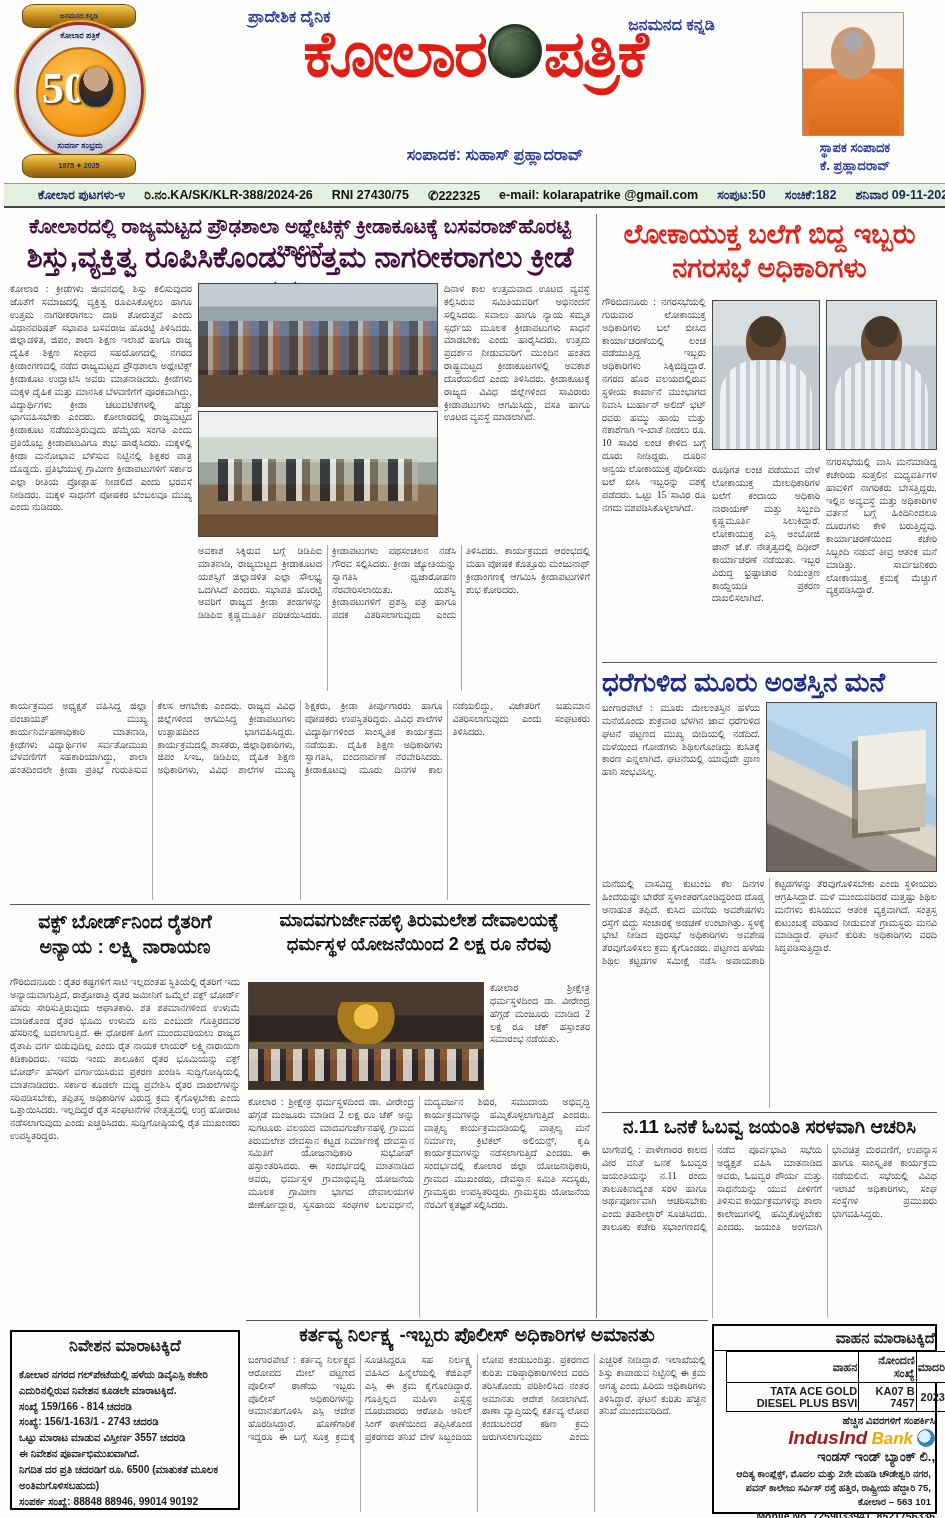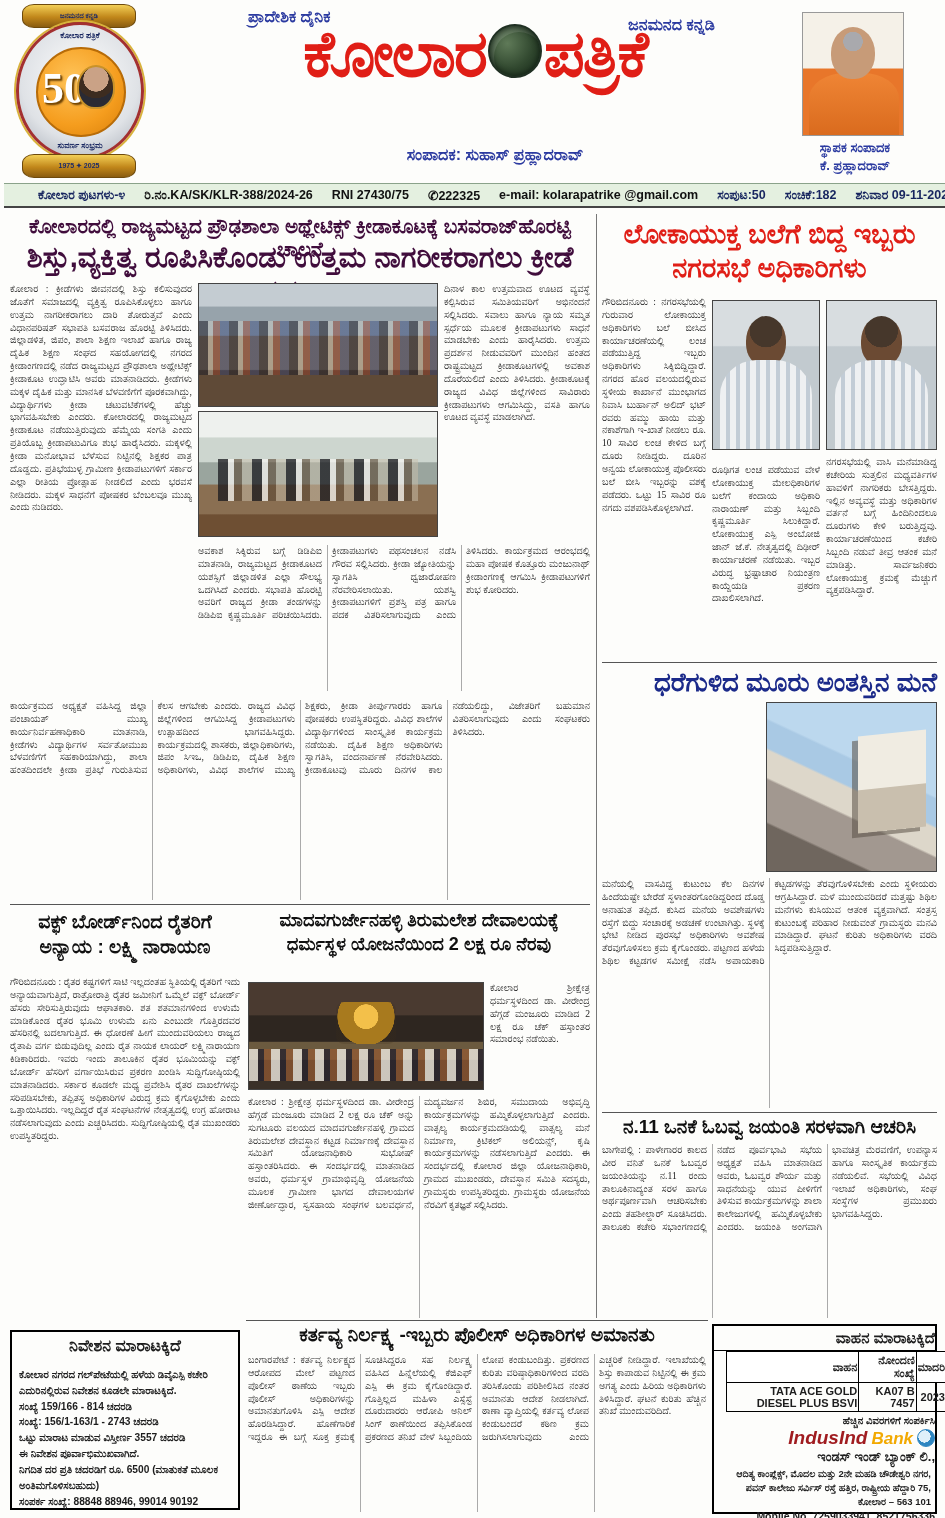--- a/index.html
+++ b/index.html
@@ -52,21 +52,21 @@
   
   #infobar{position:absolute;left:4px;top:183px;width:945px;height:25px;background:#e4f0e0;
            border-top:1px solid #8aa28a;border-bottom:2px solid #444;
            font-family:"Liberation Sans",sans-serif;font-size:12.5px;font-weight:bold;color:#111;
            display:flex;align-items:center;gap:19px;padding-left:34px;box-sizing:border-box;white-space:nowrap;}
   #infobar .kn{color:#17255f;}
 
   
   .hl-plum{color:#400d3c;font-weight:bold;text-align:center;font-family:"Liberation Sans",sans-serif;}
   .hl-red{color:#e01f17;font-weight:bold;text-align:center;font-family:"Liberation Sans",sans-serif;}
-  .hl-navy{color:#1b2a8a;font-weight:bold;text-align:right;font-family:"Liberation Sans",sans-serif;}
+  .hl-navy{color:#1b2a8a;font-weight:bold;text-align:left;font-family:"Liberation Sans",sans-serif;}
   .hl-black{color:#101010;font-weight:bold;text-align:center;font-family:"Liberation Sans",sans-serif;}
   .body-txt{font-size:9.6px;line-height:1.34;text-align:justify;color:#222;overflow:hidden;
             position:absolute;box-sizing:border-box;}
   .cols2{column-count:2;column-gap:10px;column-rule:1px solid #aaa;}
   .cols3{column-count:3;column-gap:10px;column-rule:1px solid #aaa;}
   .cols4{column-count:4;column-gap:10px;column-rule:1px solid #aaa;}
   .photo{position:absolute;border:1px solid #444;box-sizing:border-box;overflow:hidden;}
   .vrule{position:absolute;width:1px;background:#777;}
   .hrule{position:absolute;height:1px;background:#555;}
 
@@ -195,20 +195,21 @@
 
   <div class="hl-red" style="position:absolute;left:602px;top:218px;width:335px;font-size:27px;line-height:1.25;">ಲೋಕಾಯುಕ್ತ ಬಲೆಗೆ ಬಿದ್ದ ಇಬ್ಬರು ನಗರಸಭೆ ಅಧಿಕಾರಿಗಳು</div>
   <div class="body-txt" style="left:602px;top:296px;width:104px;height:362px;">ಗೌರಿಬಿದನೂರು : ನಗರಸಭೆಯಲ್ಲಿ ಗುರುವಾರ ಲೋಕಾಯುಕ್ತ ಅಧಿಕಾರಿಗಳು ಬಲೆ ಬೀಸಿದ ಕಾರ್ಯಾಚರಣೆಯಲ್ಲಿ ಲಂಚ ಪಡೆಯುತ್ತಿದ್ದ ಇಬ್ಬರು ಅಧಿಕಾರಿಗಳು ಸಿಕ್ಕಿಬಿದ್ದಿದ್ದಾರೆ. ನಗರದ ಹೊರ ವಲಯದಲ್ಲಿರುವ ಸ್ಥಳೀಯ ಕಾರ್ಖಾನೆ ಮುಂಭಾಗದ ನಿವಾಸಿ ಬುರ್ಹಾನ್ ಅಲಿದ್ ಭಟ್ ರವರು ಹಮ್ಮು ಹಾಯಿ ಮತ್ತು ನಕಾಶೆಗಾಗಿ ಇ-ಖಾತೆ ನೀಡಲು ರೂ. 10 ಸಾವಿರ ಲಂಚ ಕೇಳಿದ ಬಗ್ಗೆ ದೂರು ನೀಡಿದ್ದರು. ದೂರಿನ ಅನ್ವಯ ಲೋಕಾಯುಕ್ತ ಪೊಲೀಸರು ಬಲೆ ಬೀಸಿ ಇಬ್ಬರನ್ನು ವಶಕ್ಕೆ ಪಡೆದರು. ಒಟ್ಟು 15 ಸಾವಿರ ರೂ ನಗದು ವಶಪಡಿಸಿಕೊಳ್ಳಲಾಗಿದೆ.</div>
   <div class="photo ph-officer" style="left:712px;top:300px;width:108px;height:150px;"></div>
   <div class="photo ph-officer" style="left:826px;top:300px;width:111px;height:150px;"></div>
   <div class="body-txt" style="left:712px;top:464px;width:108px;height:202px;">ರೂಢಿಗತ ಲಂಚ ಪಡೆಯುವ ವೇಳೆ ಲೋಕಾಯುಕ್ತ ಮೇಲಧಿಕಾರಿಗಳ ಬಲೆಗೆ ಕಂದಾಯ ಅಧಿಕಾರಿ ನಾರಾಯಣ್ ಮತ್ತು ಸಿಬ್ಬಂದಿ ಕೃಷ್ಣಮೂರ್ತಿ ಸಿಲುಕಿದ್ದಾರೆ. ಲೋಕಾಯುಕ್ತ ಎಸ್ಪಿ ಅಂಬೋಜಿ ಜಾನ್ ಜೆ.ಕೆ. ನೇತೃತ್ವದಲ್ಲಿ ದಿಢೀರ್ ಕಾರ್ಯಾಚರಣೆ ನಡೆಯಿತು. ಇಬ್ಬರ ವಿರುದ್ಧ ಭ್ರಷ್ಟಾಚಾರ ನಿಯಂತ್ರಣ ಕಾಯ್ದೆಯಡಿ ಪ್ರಕರಣ ದಾಖಲಿಸಲಾಗಿದೆ.</div>
   <div class="body-txt" style="left:826px;top:456px;width:111px;height:202px;">ನಗರಸಭೆಯಲ್ಲಿ ವಾಸಿ ಮನೆಮಾಡಿದ್ದ ಕಚೇರಿಯ ಸುತ್ತಲಿನ ಮಧ್ಯವರ್ತಿಗಳ ಹಾವಳಿಗೆ ನಾಗರಿಕರು ಬೇಸತ್ತಿದ್ದರು. ಇಲ್ಲಿನ ಅವ್ಯವಸ್ಥೆ ಮತ್ತು ಅಧಿಕಾರಿಗಳ ವರ್ತನೆ ಬಗ್ಗೆ ಹಿಂದಿನಿಂದಲೂ ದೂರುಗಳು ಕೇಳಿ ಬರುತ್ತಿದ್ದವು. ಕಾರ್ಯಾಚರಣೆಯಿಂದ ಕಚೇರಿ ಸಿಬ್ಬಂದಿ ನಡುವೆ ತೀವ್ರ ಆತಂಕ ಮನೆ ಮಾಡಿತ್ತು. ಸಾರ್ವಜನಿಕರು ಲೋಕಾಯುಕ್ತ ಕ್ರಮಕ್ಕೆ ಮೆಚ್ಚುಗೆ ವ್ಯಕ್ತಪಡಿಸಿದ್ದಾರೆ.</div>
 
   <div class="hrule" style="left:602px;top:662px;width:335px;"></div>
   <div class="hl-navy" style="position:absolute;left:602px;top:667px;width:335px;font-size:26px;">ಧರೆಗುಳಿದ ಮೂರು ಅಂತಸ್ತಿನ ಮನೆ</div>
+  <div class="body-txt" style="left:602px;top:702px;width:158px;height:170px;">ಬಂಗಾರಪೇಟೆ : ಮೂರು ಮೇಲಂತಸ್ತಿನ ಹಳೆಯ ಮನೆಯೊಂದು ಶುಕ್ರವಾರ ಬೆಳಗಿನ ಜಾವ ಧರೆಗುಳಿದ ಘಟನೆ ಪಟ್ಟಣದ ಮುಖ್ಯ ಬೀದಿಯಲ್ಲಿ ನಡೆದಿದೆ. ಮಳೆಯಿಂದ ಗೋಡೆಗಳು ಶಿಥಿಲಗೊಂಡಿದ್ದು ಕುಸಿತಕ್ಕೆ ಕಾರಣ ಎನ್ನಲಾಗಿದೆ. ಘಟನೆಯಲ್ಲಿ ಯಾವುದೇ ಪ್ರಾಣ ಹಾನಿ ಸಂಭವಿಸಿಲ್ಲ.</div>
   <div class="photo ph-house" style="left:766px;top:702px;width:171px;height:170px;"></div>
   <div class="body-txt cols2" style="left:602px;top:878px;width:335px;height:230px;">ಮನೆಯಲ್ಲಿ ವಾಸವಿದ್ದ ಕುಟುಂಬ ಕೆಲ ದಿನಗಳ ಹಿಂದೆಯಷ್ಟೇ ಬೇರೆಡೆ ಸ್ಥಳಾಂತರಗೊಂಡಿದ್ದರಿಂದ ದೊಡ್ಡ ಅನಾಹುತ ತಪ್ಪಿದೆ. ಕುಸಿದ ಮನೆಯ ಅವಶೇಷಗಳು ರಸ್ತೆಗೆ ಬಿದ್ದು ಸಂಚಾರಕ್ಕೆ ಅಡಚಣೆ ಉಂಟಾಗಿತ್ತು. ಸ್ಥಳಕ್ಕೆ ಭೇಟಿ ನೀಡಿದ ಪುರಸಭೆ ಅಧಿಕಾರಿಗಳು ಅವಶೇಷ ತೆರವುಗೊಳಿಸಲು ಕ್ರಮ ಕೈಗೊಂಡರು. ಪಟ್ಟಣದ ಹಳೆಯ ಶಿಥಿಲ ಕಟ್ಟಡಗಳ ಸಮೀಕ್ಷೆ ನಡೆಸಿ ಅಪಾಯಕಾರಿ ಕಟ್ಟಡಗಳನ್ನು ತೆರವುಗೊಳಿಸಬೇಕು ಎಂದು ಸ್ಥಳೀಯರು ಆಗ್ರಹಿಸಿದ್ದಾರೆ. ಮಳೆ ಮುಂದುವರಿದರೆ ಮತ್ತಷ್ಟು ಶಿಥಿಲ ಮನೆಗಳು ಕುಸಿಯುವ ಆತಂಕ ವ್ಯಕ್ತವಾಗಿದೆ. ಸಂತ್ರಸ್ತ ಕುಟುಂಬಕ್ಕೆ ಪರಿಹಾರ ನೀಡುವಂತೆ ಗ್ರಾಮಸ್ಥರು ಮನವಿ ಮಾಡಿದ್ದಾರೆ. ಘಟನೆ ಕುರಿತು ಅಧಿಕಾರಿಗಳು ವರದಿ ಸಿದ್ಧಪಡಿಸುತ್ತಿದ್ದಾರೆ.</div>
 
   <div class="hrule" style="left:602px;top:1112px;width:335px;"></div>
   <div class="hl-black" style="position:absolute;left:602px;top:1116px;width:335px;font-size:19px;">ನ.11 ಒನಕೆ ಓಬವ್ವ ಜಯಂತಿ ಸರಳವಾಗಿ ಆಚರಿಸಿ</div>
   <div class="body-txt cols3" style="left:602px;top:1144px;width:335px;height:174px;">ಬಾಗೇಪಲ್ಲಿ : ಪಾಳೇಗಾರರ ಕಾಲದ ವೀರ ವನಿತೆ ಒನಕೆ ಓಬವ್ವರ ಜಯಂತಿಯನ್ನು ನ.11 ರಂದು ತಾಲೂಕಿನಾದ್ಯಂತ ಸರಳ ಹಾಗೂ ಅರ್ಥಪೂರ್ಣವಾಗಿ ಆಚರಿಸಬೇಕು ಎಂದು ತಹಶೀಲ್ದಾರ್ ಸೂಚಿಸಿದರು. ತಾಲೂಕು ಕಚೇರಿ ಸಭಾಂಗಣದಲ್ಲಿ ನಡೆದ ಪೂರ್ವಭಾವಿ ಸಭೆಯ ಅಧ್ಯಕ್ಷತೆ ವಹಿಸಿ ಮಾತನಾಡಿದ ಅವರು, ಓಬವ್ವರ ಶೌರ್ಯ ಮತ್ತು ಸಾಧನೆಯನ್ನು ಯುವ ಪೀಳಿಗೆಗೆ ತಿಳಿಸುವ ಕಾರ್ಯಕ್ರಮಗಳನ್ನು ಶಾಲಾ ಕಾಲೇಜುಗಳಲ್ಲಿ ಹಮ್ಮಿಕೊಳ್ಳಬೇಕು ಎಂದರು. ಜಯಂತಿ ಅಂಗವಾಗಿ ಭಾವಚಿತ್ರ ಮೆರವಣಿಗೆ, ಉಪನ್ಯಾಸ ಹಾಗೂ ಸಾಂಸ್ಕೃತಿಕ ಕಾರ್ಯಕ್ರಮ ನಡೆಯಲಿವೆ. ಸಭೆಯಲ್ಲಿ ವಿವಿಧ ಇಲಾಖೆ ಅಧಿಕಾರಿಗಳು, ಸಂಘ ಸಂಸ್ಥೆಗಳ ಪ್ರಮುಖರು ಭಾಗವಹಿಸಿದ್ದರು.</div>
 
   <div id="ad-vehicle">
     <div class="t">ವಾಹನ ಮಾರಾಟಕ್ಕಿದೆ</div>
     <table>

